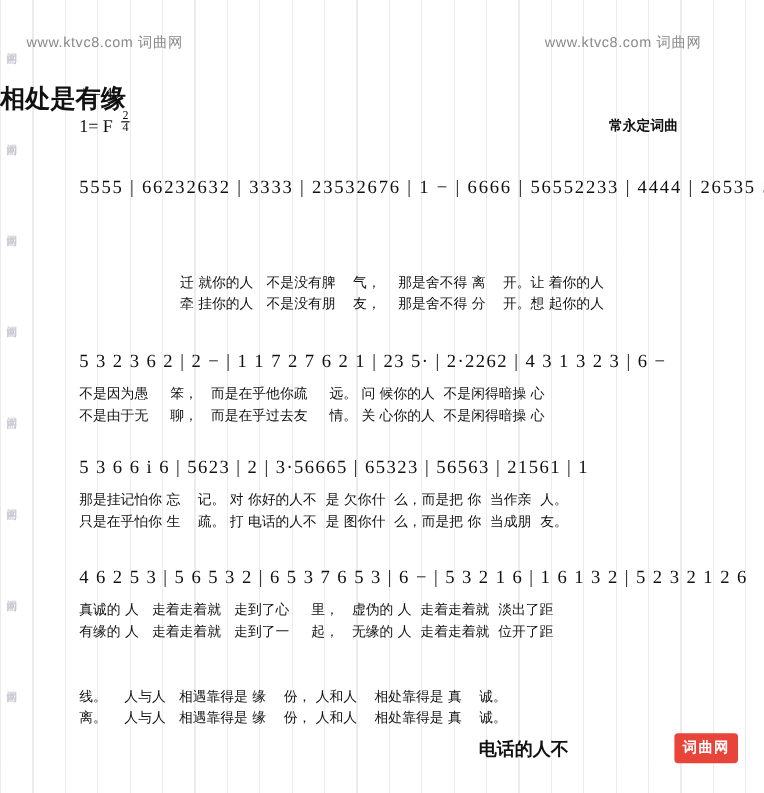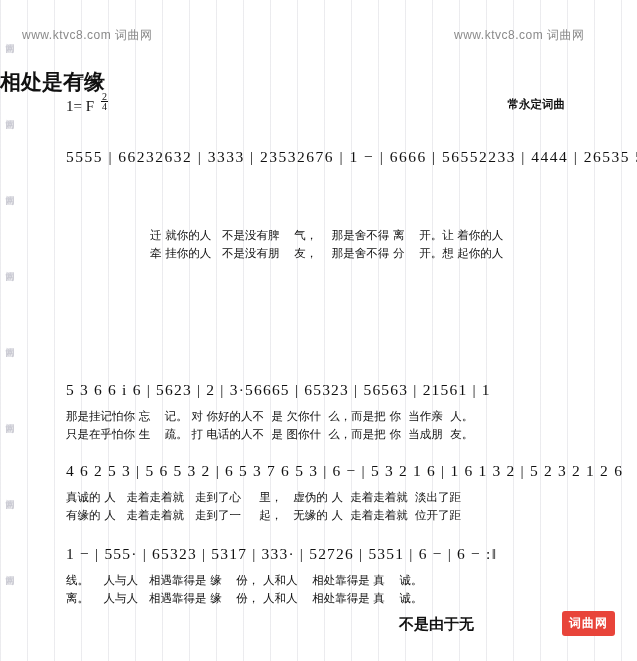--- a/index.html
+++ b/index.html
@@ -112,34 +112,38 @@
 
   <div class="row" style="top:148px;">
     <div class="nums" style="left:66px;width:520px;position:relative;letter-spacing:1.5px;">5555 | 66232632 | 3333 | 23532676 | 1 − | 6666 | 56552233 | 4444 | 26535 56</div>
   </div>
 
   <div class="row" style="top:198px;">
     <div class="lyr" style="top:30px;left:150px;">迁 就你的人   不是没有脾    气，    那是舍不得 离    开。让 着你的人</div>
     <div class="lyr" style="top:48px;left:150px;">牵 挂你的人   不是没有朋    友，    那是舍不得 分    开。想 起你的人</div>
   </div>
 
+  <div class="row" style="top:293px;">
+    <div class="nums" style="left:66px;width:530px;position:relative;letter-spacing:1.2px;">5 3 2 3 6 2 | 2 − | 1 1 7 2 7 6 2 1 | 23 5· | 2·2262 | 4 3 1 3 2 3 | 6 −</div>
+    <div class="lyr" style="top:28px;left:66px;">不是因为愚     笨，   而是在乎他你疏     远。 问 候你的人  不是闲得暗操 心</div>
+    <div class="lyr" style="top:46px;left:66px;">不是由于无     聊，   而是在乎过去友     情。 关 心你的人  不是闲得暗操 心</div>
+  </div>
 
   <div class="row" style="top:381px;">
     <div class="nums" style="left:66px;width:530px;position:relative;letter-spacing:1.2px;">5 3 6 6 i 6 | 5623 | 2 | 3·56665 | 65323 | 56563 | 21561 | 1</div>
     <div class="lyr" style="top:28px;left:66px;">那是挂记怕你 忘    记。 对 你好的人不  是 欠你什  么，而是把 你  当作亲  人。</div>
     <div class="lyr" style="top:46px;left:66px;">只是在乎怕你 生    疏。 打 电话的人不  是 图你什  么，而是把 你  当成朋  友。</div>
   </div>
 
-  <div class="row" style="top:462px;">
+  <div class="row" style="top:473px;">
     <div class="nums" style="left:66px;width:530px;position:relative;letter-spacing:1.2px;">4 6 2 5 3 | 5 6 5 3 2 | 6 5 3 7 6 5 3 | 6 − | 5 3 2 1 6 | 1 6 1 3 2 | 5 2 3 2 1 2 6</div>
     <div class="lyr" style="top:28px;left:66px;">真诚的 人   走着走着就   走到了心     里，   虚伪的 人  走着走着就  淡出了距</div>
     <div class="lyr" style="top:46px;left:66px;">有缘的 人   走着走着就   走到了一     起，   无缘的 人  走着走着就  位开了距</div>
   </div>
 
   <div class="row" style="top:545px;">
-    <div class="nums" style="left:66px;width:530px;position:relative;letter-spacing:1.2px;">1 − | 555· | 65323 | 5317 | 333· | 52726 | 5351 | 6 − | 6 − :‖</div>
     <div class="lyr" style="top:28px;left:66px;">线。    人与人   相遇靠得是 缘    份， 人和人    相处靠得是 真    诚。</div>
     <div class="lyr" style="top:46px;left:66px;">离。    人与人   相遇靠得是 缘    份， 人和人    相处靠得是 真    诚。</div>
   </div>
 
-  <div class="footer-left">不是由于无</div>
+  <div class="footer-left">电话的人不</div>
   <div class="footer-badge">词曲网</div>
 </div>
 
 </body></html>

